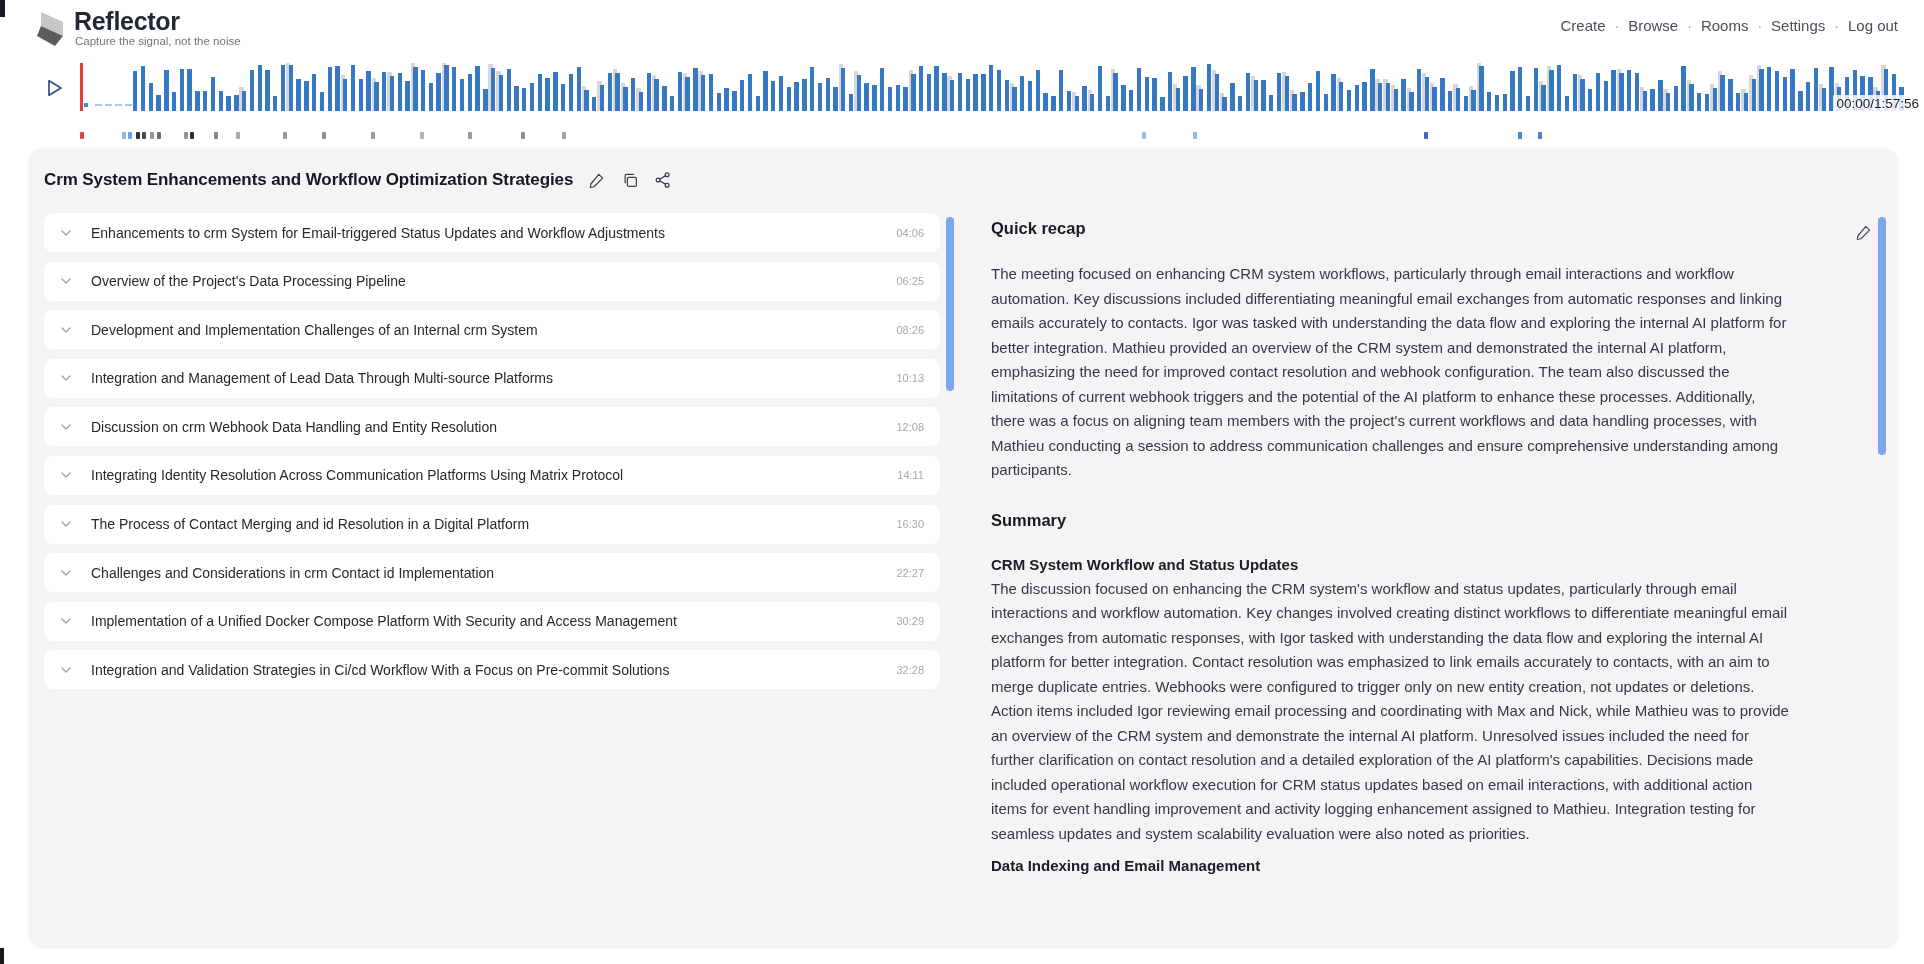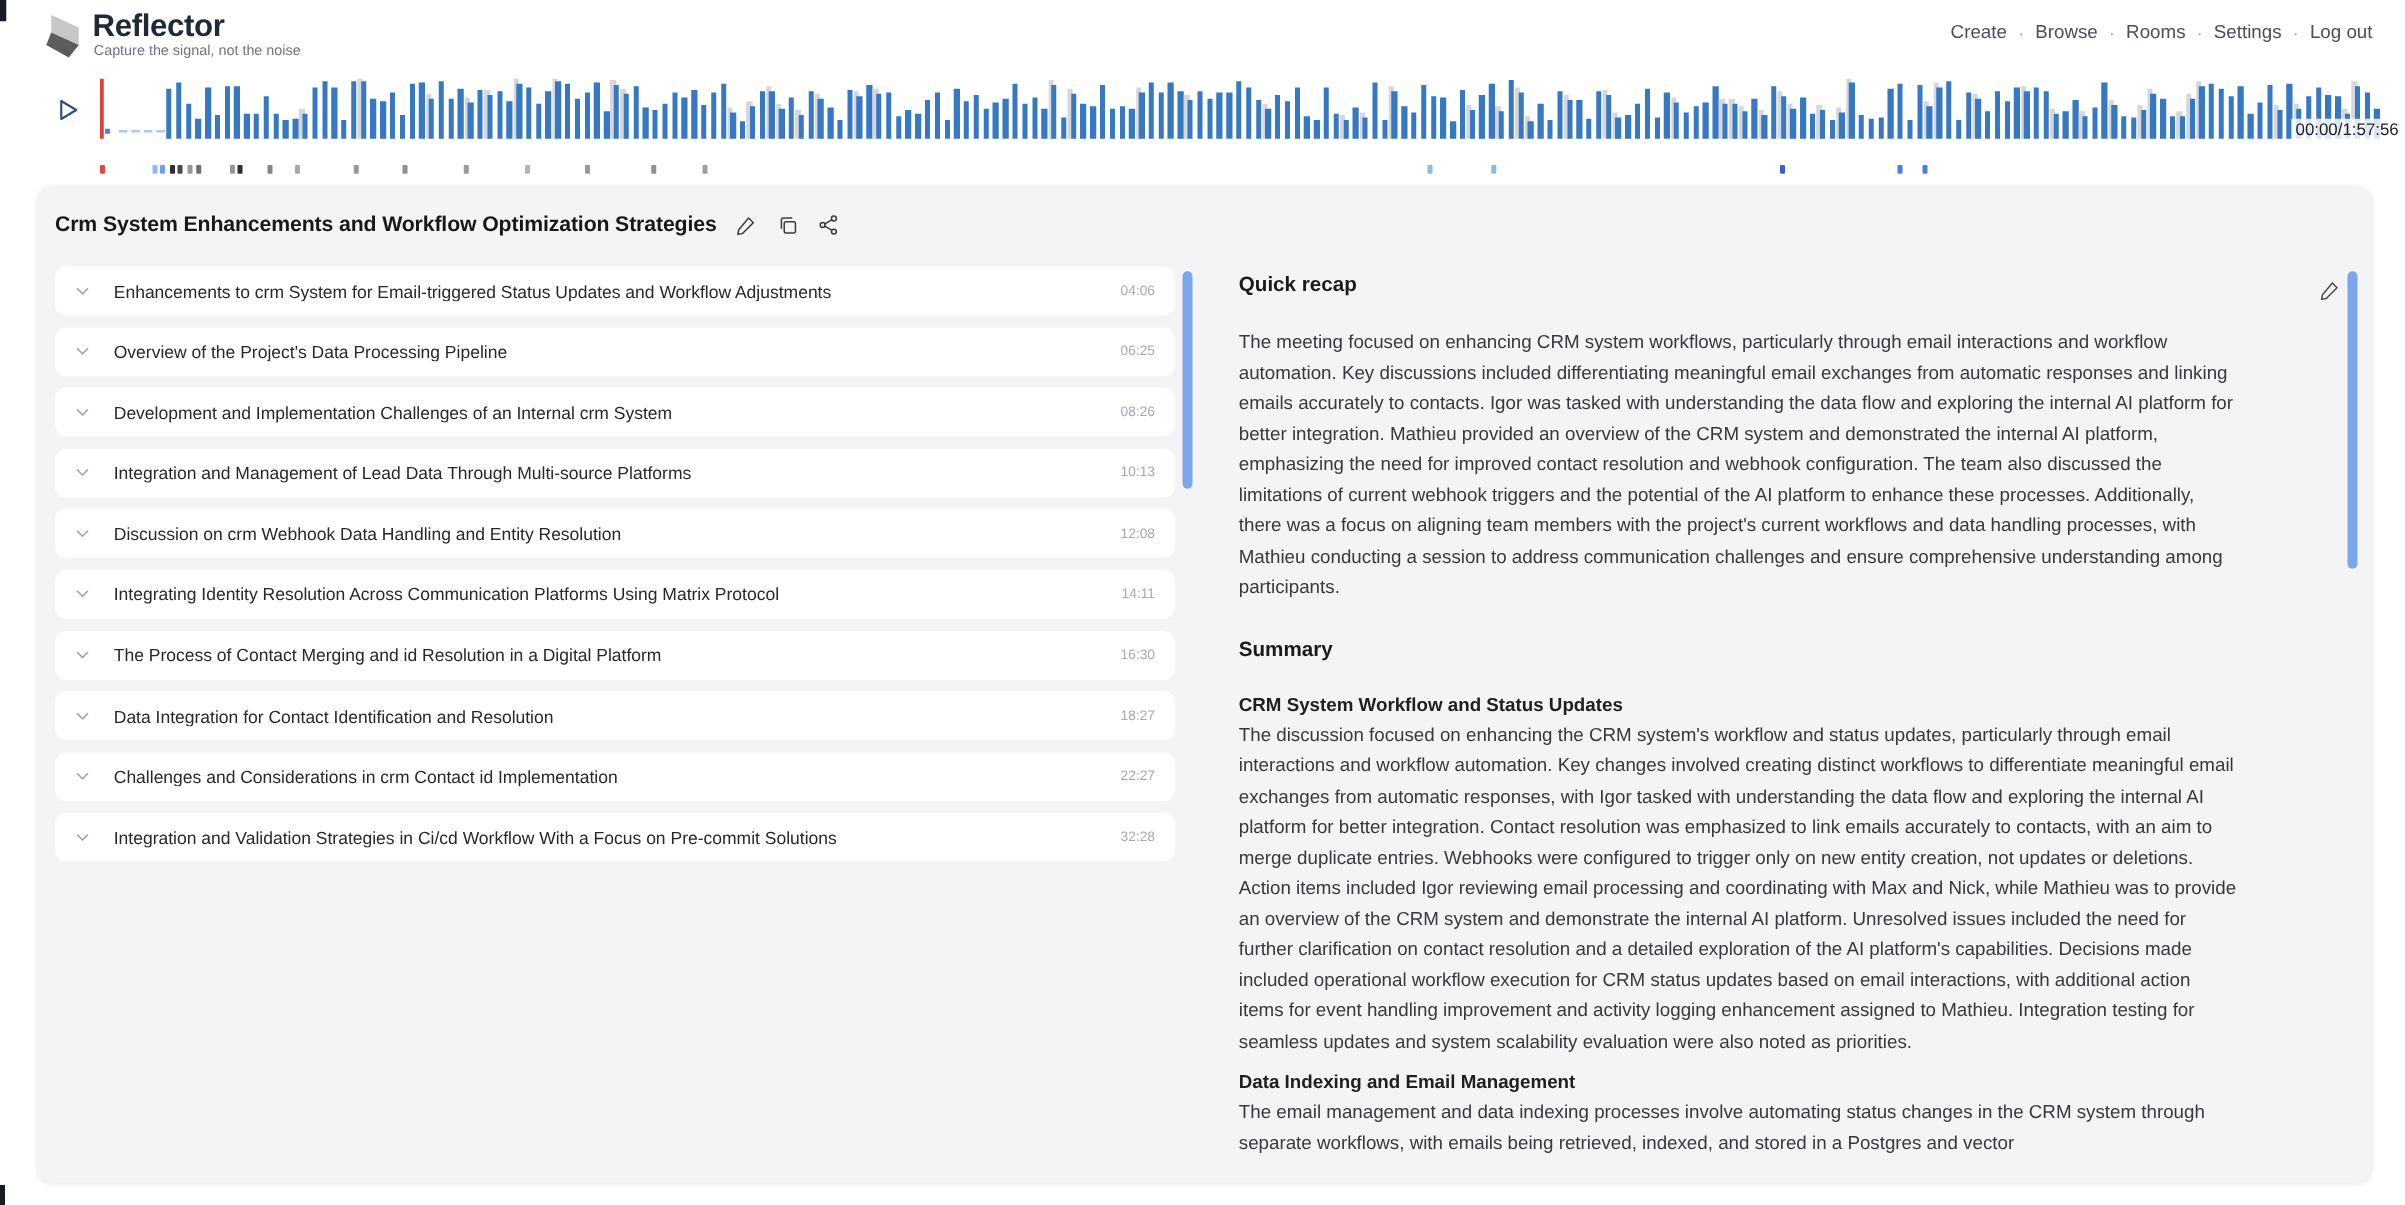--- a/index.html
+++ b/index.html
@@ -961,31 +961,31 @@
         </span>
         <span class="topic-label">The Process of Contact Merging and id Resolution in a Digital Platform</span>
         <span class="topic-time">16:30</span>
       </div>
       <div class="topic-row">
         <span class="topic-chevron">
           <svg viewBox="0 0 20 20" fill="none" stroke="currentColor" stroke-width="1.7" stroke-linecap="round" stroke-linejoin="round">
             <path d="M5 7.5l5 5 5-5"></path>
           </svg>
         </span>
-        <span class="topic-label">Data Integration for Contact Identification and Resolution</span>
-        <span class="topic-time">18:27</span>
+        <span class="topic-label">Challenges and Considerations in crm Contact id Implementation</span>
+        <span class="topic-time">22:27</span>
       </div>
       <div class="topic-row">
         <span class="topic-chevron">
           <svg viewBox="0 0 20 20" fill="none" stroke="currentColor" stroke-width="1.7" stroke-linecap="round" stroke-linejoin="round">
             <path d="M5 7.5l5 5 5-5"></path>
           </svg>
         </span>
-        <span class="topic-label">Challenges and Considerations in crm Contact id Implementation</span>
-        <span class="topic-time">22:27</span>
+        <span class="topic-label">Implementation of a Unified Docker Compose Platform With Security and Access Management</span>
+        <span class="topic-time">30:29</span>
       </div>
       <div class="topic-row">
         <span class="topic-chevron">
           <svg viewBox="0 0 20 20" fill="none" stroke="currentColor" stroke-width="1.7" stroke-linecap="round" stroke-linejoin="round">
             <path d="M5 7.5l5 5 5-5"></path>
           </svg>
         </span>
         <span class="topic-label">Integration and Validation Strategies in Ci/cd Workflow With a Focus on Pre-commit Solutions</span>
         <span class="topic-time">32:28</span>
       </div>
@@ -993,21 +993,20 @@
   <div id="topics-thumb" class="scroll-thumb"></div>
 
   <div id="summary-panel">
     <div class="h-quick">Quick recap</div>
     <div class="recap-p">The meeting focused on enhancing CRM system workflows, particularly through email interactions and workflow automation. Key discussions included differentiating meaningful email exchanges from automatic responses and linking emails accurately to contacts. Igor was tasked with understanding the data flow and exploring the internal AI platform for better integration. Mathieu provided an overview of the CRM system and demonstrated the internal AI platform, emphasizing the need for improved contact resolution and webhook configuration. The team also discussed the limitations of current webhook triggers and the potential of the AI platform to enhance these processes. Additionally, there was a focus on aligning team members with the project's current workflows and data handling processes, with Mathieu conducting a session to address communication challenges and ensure comprehensive understanding among participants.</div>
     <div class="h-summary">Summary</div>
     <div id="summary-sections">
         <div class="sec-h">CRM System Workflow and Status Updates</div>
         <div class="sec-b">The discussion focused on enhancing the CRM system's workflow and status updates, particularly through email interactions and workflow automation. Key changes involved creating distinct workflows to differentiate meaningful email exchanges from automatic responses, with Igor tasked with understanding the data flow and exploring the internal AI platform for better integration. Contact resolution was emphasized to link emails accurately to contacts, with an aim to merge duplicate entries. Webhooks were configured to trigger only on new entity creation, not updates or deletions. Action items included Igor reviewing email processing and coordinating with Max and Nick, while Mathieu was to provide an overview of the CRM system and demonstrate the internal AI platform. Unresolved issues included the need for further clarification on contact resolution and a detailed exploration of the AI platform's capabilities. Decisions made included operational workflow execution for CRM status updates based on email interactions, with additional action items for event handling improvement and activity logging enhancement assigned to Mathieu. Integration testing for seamless updates and system scalability evaluation were also noted as priorities.</div>
         <div class="sec-h later">Data Indexing and Email Management</div>
-        <div class="sec-b">The email management and data indexing processes involve automating status changes in the CRM system through separate workflows, with emails being retrieved, indexed, and stored in a Postgres and vector</div>
       </div>
   </div>
 
   <span id="summary-edit">
     <svg viewBox="0 0 24 24" fill="none" stroke="currentColor" stroke-width="1.6" stroke-linecap="round" stroke-linejoin="round">
       <path d="M14.5 4.5l5 5L8 21l-5 1 1-5L14.5 4.5z"></path>
     </svg>
   </span>
   <div id="summary-thumb" class="scroll-thumb"></div>
 </div>

